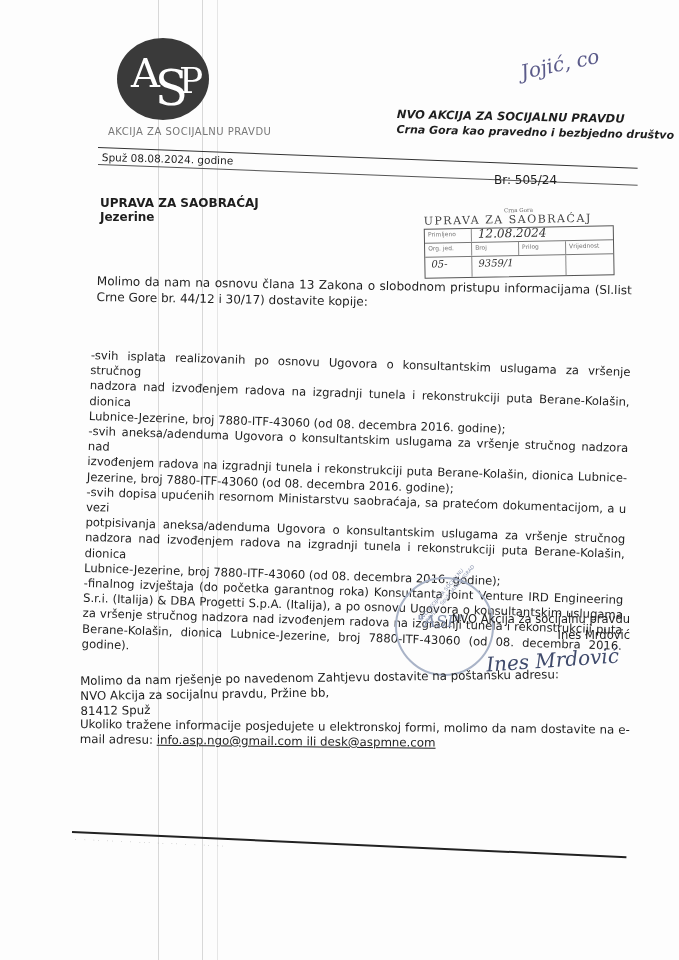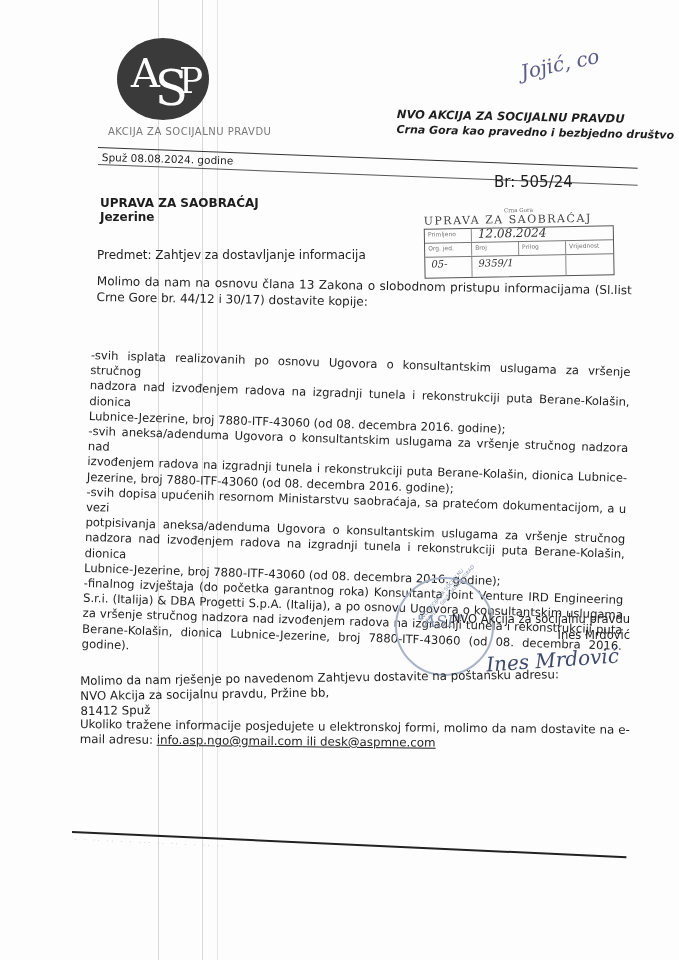--- a/index.html
+++ b/index.html
@@ -15,21 +15,21 @@
     }
     .logo .a { position: absolute; left: 14px; top: 12px; font-size: 40px; }
     .logo .s { position: absolute; left: 38px; top: 22px; font-size: 48px; }
     .logo .p { position: absolute; left: 62px; top: 22px; font-size: 36px; }
     .logo-sub { position: absolute; left: 108px; top: 126px; font-size: 10px; letter-spacing: 0.5px; color: #777; }
     .signature-top { position: absolute; left: 520px; top: 52px; font-family: "DejaVu Serif", serif; font-style: italic; font-size: 20px; color: #5b5b8a; transform: rotate(-12deg); }
     .org-header { position: absolute; left: 397px; top: 107px; transform: rotate(1.2deg); transform-origin: left top; font-style: italic; font-weight: bold; font-size: 11.5px; line-height: 15px; }
     .org-header .tag { font-size: 11px; }
     .rule { position: absolute; height: 1px; background: #333; transform-origin: left center; }
     .date { position: absolute; left: 102px; top: 151px; font-size: 10.5px; transform: rotate(1.5deg); transform-origin: left top; }
-    .ref { position: absolute; left: 494px; top: 173px; font-size: 15px; }
+    .ref { position: absolute; left: 494px; top: 173px; font-size: 12px; }
     .recipient { position: absolute; left: 100px; top: 196px; font-weight: bold; font-size: 12px; line-height: 14px; }
     .subject { position: absolute; left: 97px; top: 248px; font-size: 12px; }
     .stamp { position: absolute; left: 424px; top: 207px; width: 190px; transform: rotate(-1deg); color: #333; }
     .stamp .st-top { font-family: "DejaVu Serif", serif; font-size: 5.5px; text-align: center; color: #666; }
     .stamp .st-title { font-family: "DejaVu Serif", serif; font-size: 11px; letter-spacing: 1.5px; color: #444; white-space: nowrap; }
     .stamp .st-box { border: 1px solid #555; margin-top: 1px; }
     .stamp .st-row { display: flex; border-bottom: 1px solid #777; height: 13px; font-size: 6px; color: #777; }
     .stamp .st-row:last-child { border-bottom: none; height: 20px; }
     .stamp .cell { border-right: 1px solid #888; padding: 1px 3px; position: relative; }
     .stamp .cell:last-child { border-right: none; }
@@ -74,21 +74,20 @@
   <div class="rule" style="left:98px;top:147px;width:540px;transform:rotate(2.2deg)"></div>
   <div class="date">Spuž  08.08.2024. godine</div>
   <div class="rule" style="left:98px;top:164px;width:540px;transform:rotate(2.2deg);background:#555"></div>
   <div class="ref">Br: 505/24</div>
 
   <div class="recipient">
     <div>UPRAVA ZA SAOBRAĆAJ</div>
     <div>Jezerine</div>
   </div>
 
-  <div class="subject">Predmet: Zahtjev za dostavljanje informacija</div>
 
   <div class="stamp">
     <div class="st-top">Crna Gora</div>
     <div class="st-title">UPRAVA ZA SAOBRAĆAJ</div>
     <div class="st-box">
       <div class="st-row">
         <div class="cell" style="width:40px">Primljeno</div>
         <div class="cell" style="flex:1">
           <span class="hw">12.08.2024</span>
         </div>

